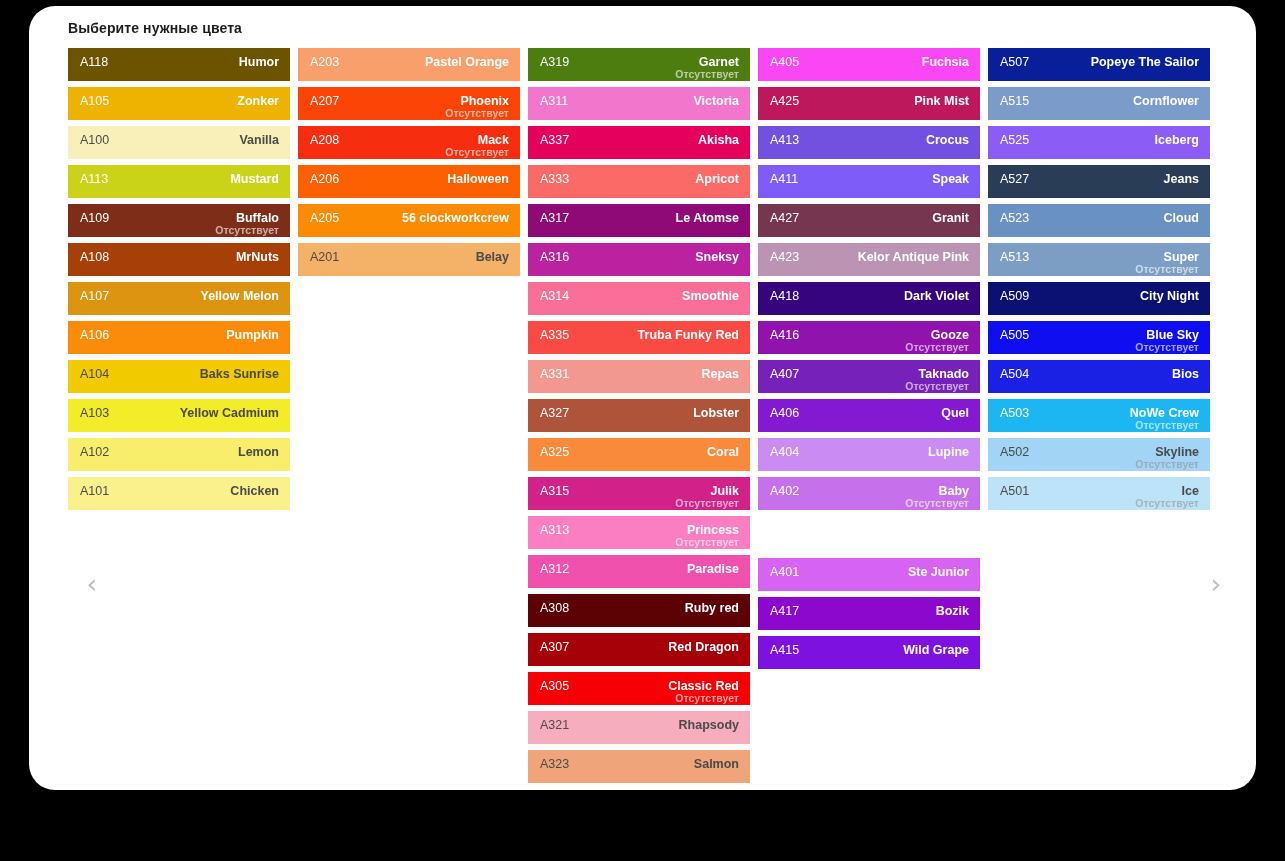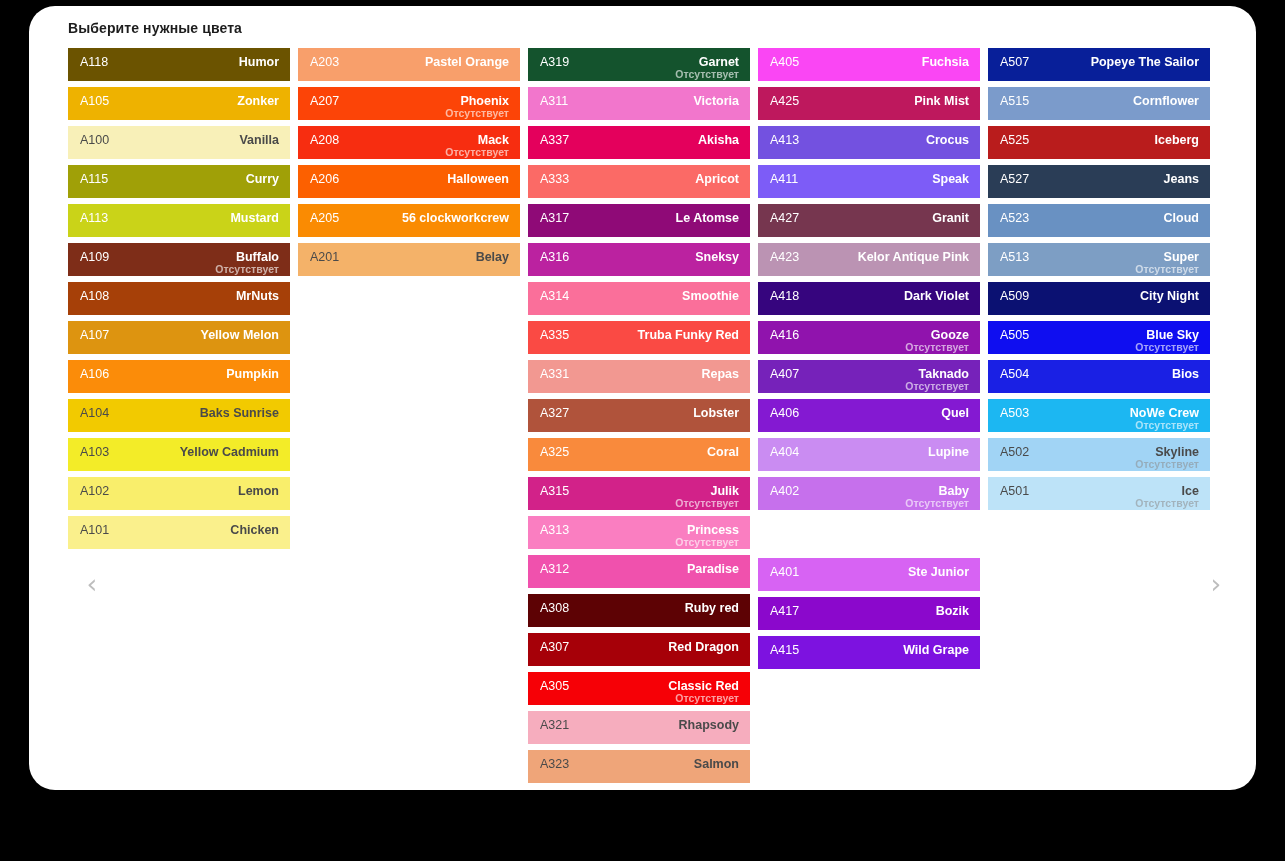--- a/index.html
+++ b/index.html
@@ -138,24 +138,20 @@
             <span class="cname">Humor</span>
           </div>
           <div class="swatch dark" style="background: rgb(238, 178, 0);">
             <span class="code">A105</span>
             <span class="cname">Zonker</span>
           </div>
           <div class="swatch light" style="background: rgb(248, 240, 184);">
             <span class="code">A100</span>
             <span class="cname">Vanilla</span>
           </div>
-          <div class="swatch dark" style="background: rgb(160, 160, 7);">
-            <span class="code">A115</span>
-            <span class="cname">Curry</span>
-          </div>
           <div class="swatch dark" style="background: rgb(202, 211, 24);">
             <span class="code">A113</span>
             <span class="cname">Mustard</span>
           </div>
           <div class="swatch dark" style="background: rgb(126, 45, 24);">
             <span class="code">A109</span>
             <span class="cname">Buffalo</span>
             <span class="sub">Отсутствует</span>
           </div>
           <div class="swatch dark" style="background: rgb(166, 64, 8);">
@@ -209,21 +205,21 @@
           <div class="swatch dark" style="background: rgb(250, 139, 2);">
             <span class="code">A205</span>
             <span class="cname">56 clockworkcrew</span>
           </div>
           <div class="swatch light" style="background: rgb(244, 178, 105);">
             <span class="code">A201</span>
             <span class="cname">Belay</span>
           </div>
         </div>
         <div class="palette-column">
-          <div class="swatch dark" style="background: #14532d;">
+          <div class="swatch dark" style="background: #4d7c0f;">
             <span class="code">A319</span>
             <span class="cname">Garnet</span>
             <span class="sub">Отсутствует</span>
           </div>
           <div class="swatch dark" style="background: rgb(242, 118, 204);">
             <span class="code">A311</span>
             <span class="cname">Victoria</span>
           </div>
           <div class="swatch dark" style="background: rgb(228, 0, 92);">
             <span class="code">A337</span>
@@ -364,21 +360,21 @@
         </div>
         <div class="palette-column">
           <div class="swatch dark" style="background: rgb(8, 31, 153);">
             <span class="code">A507</span>
             <span class="cname">Popeye The Sailor</span>
           </div>
           <div class="swatch dark" style="background: rgb(123, 155, 203);">
             <span class="code">A515</span>
             <span class="cname">Cornflower</span>
           </div>
-          <div class="swatch dark" style="background: #b91c1c;">
+          <div class="swatch dark" style="background: #8b5cf6;">
             <span class="code">A525</span>
             <span class="cname">Iceberg</span>
           </div>
           <div class="swatch dark" style="background: rgb(42, 61, 86);">
             <span class="code">A527</span>
             <span class="cname">Jeans</span>
           </div>
           <div class="swatch dark" style="background: rgb(105, 145, 194);">
             <span class="code">A523</span>
             <span class="cname">Cloud</span>

